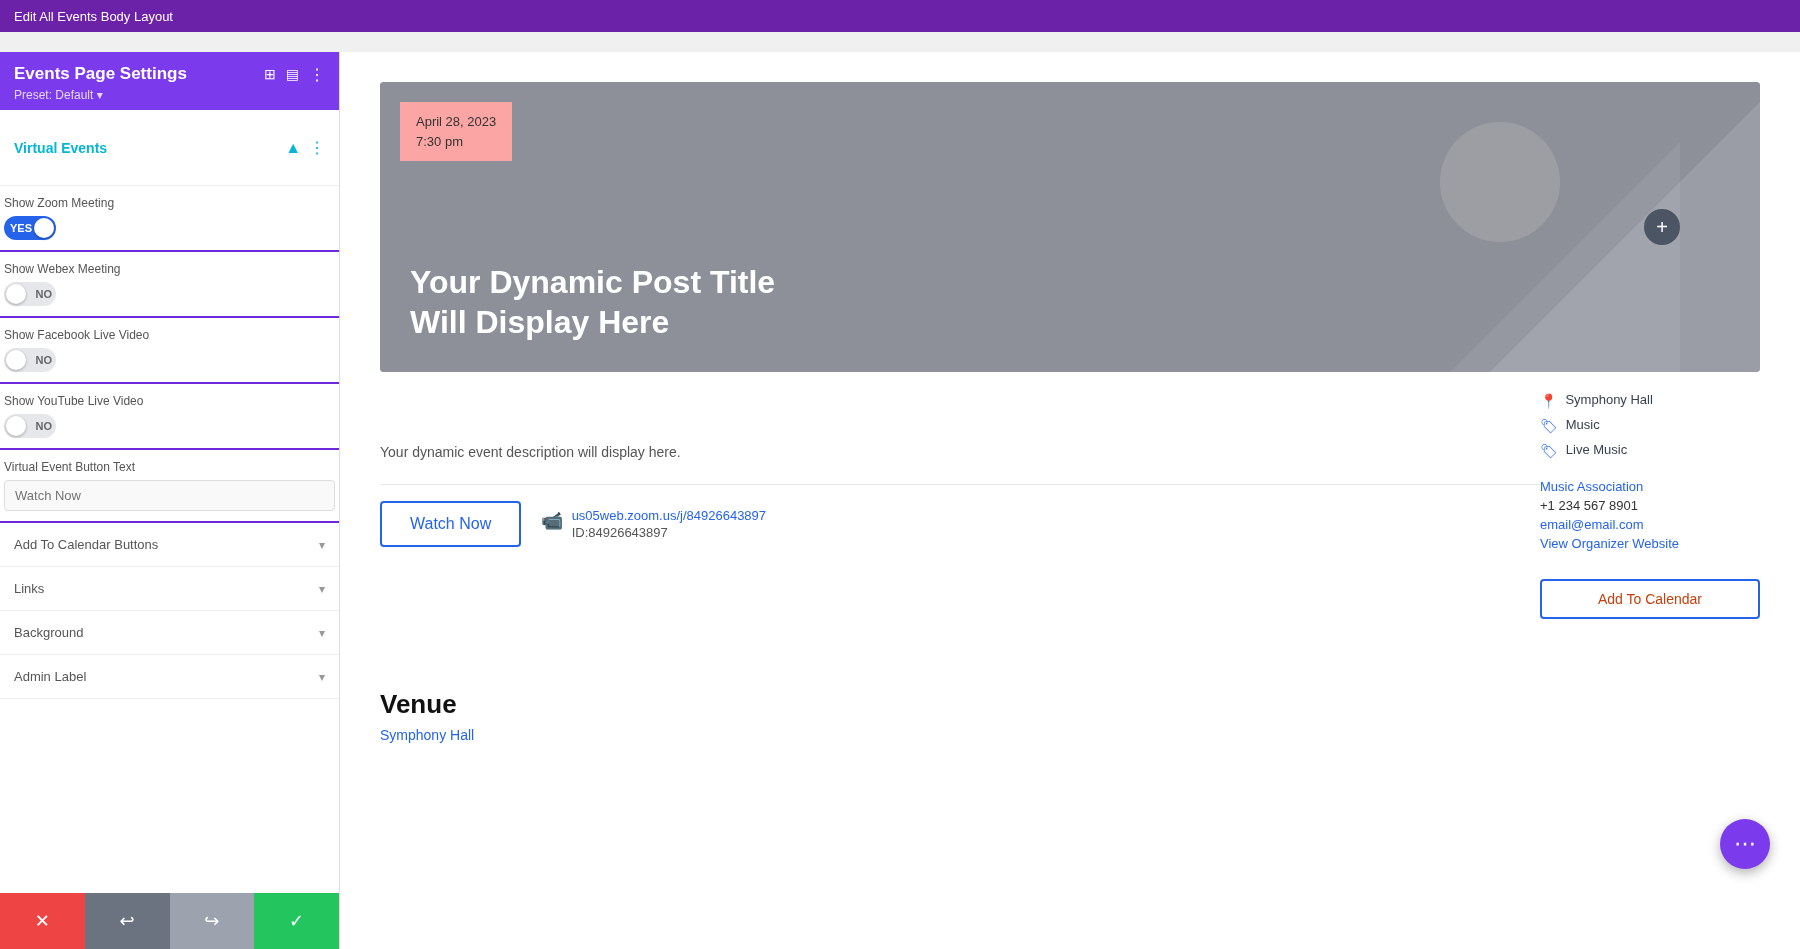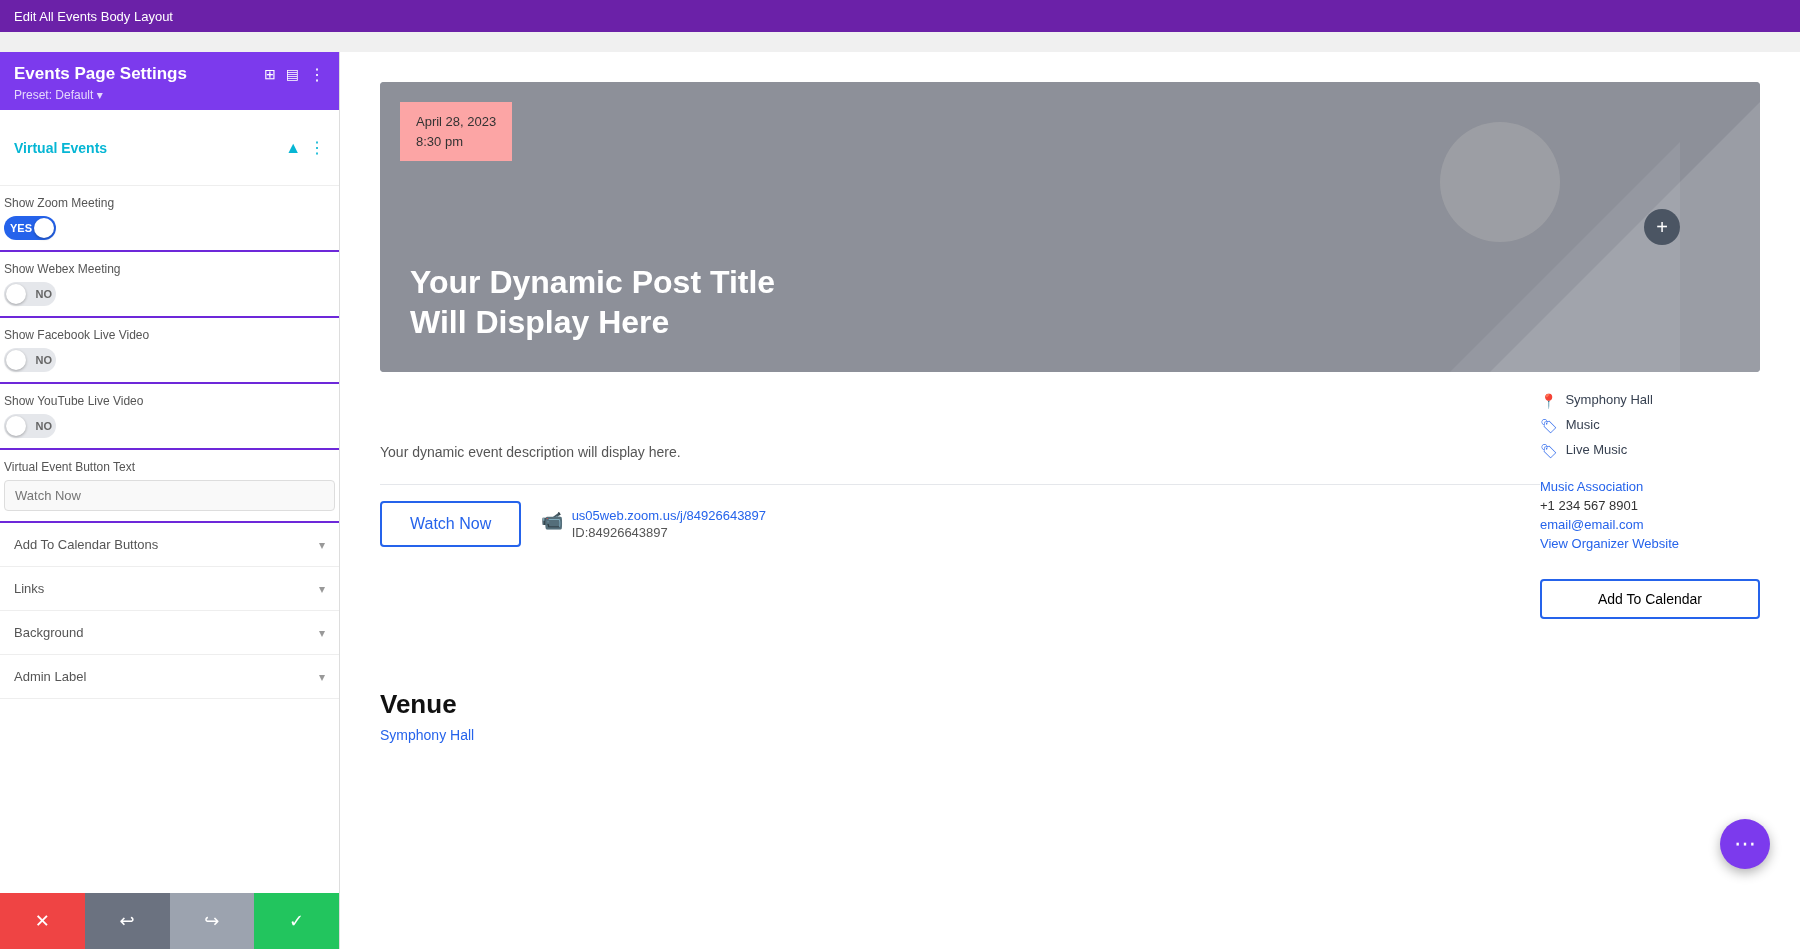--- a/index.html
+++ b/index.html
@@ -423,21 +423,21 @@
       color: #2563eb;
       font-size: 13px;
       display: block;
       margin-bottom: 4px;
       text-decoration: none;
     }
 
     .add-to-calendar-btn {
       margin-top: 24px;
       border: 2px solid #2563eb;
-      color: #000000;
+      color: #c2410c;
       background: white;
       padding: 10px 22px;
       font-size: 14px;
       font-weight: 500;
       border-radius: 4px;
       cursor: pointer;
       width: 100%;
     }
 
     
@@ -598,21 +598,21 @@
   <div class="content-area">
 
     <div class="event-banner">
       <div class="banner-bg"></div>
       <div class="banner-circle"></div>
       <div class="banner-triangle-1"></div>
       <div class="banner-triangle-2"></div>
 
       <div class="banner-date-box">
         <div>April 28, 2023</div>
-        <div>8:30 pm</div>
+        <div>7:30 pm</div>
       </div>
 
       <div class="banner-title">Your Dynamic Post Title Will Display Here</div>
 
       <div class="banner-plus-btn">+</div>
     </div>
 
     <div class="event-body">
       <div class="event-main">
         <p class="event-description">Your dynamic event description will display here.</p>

